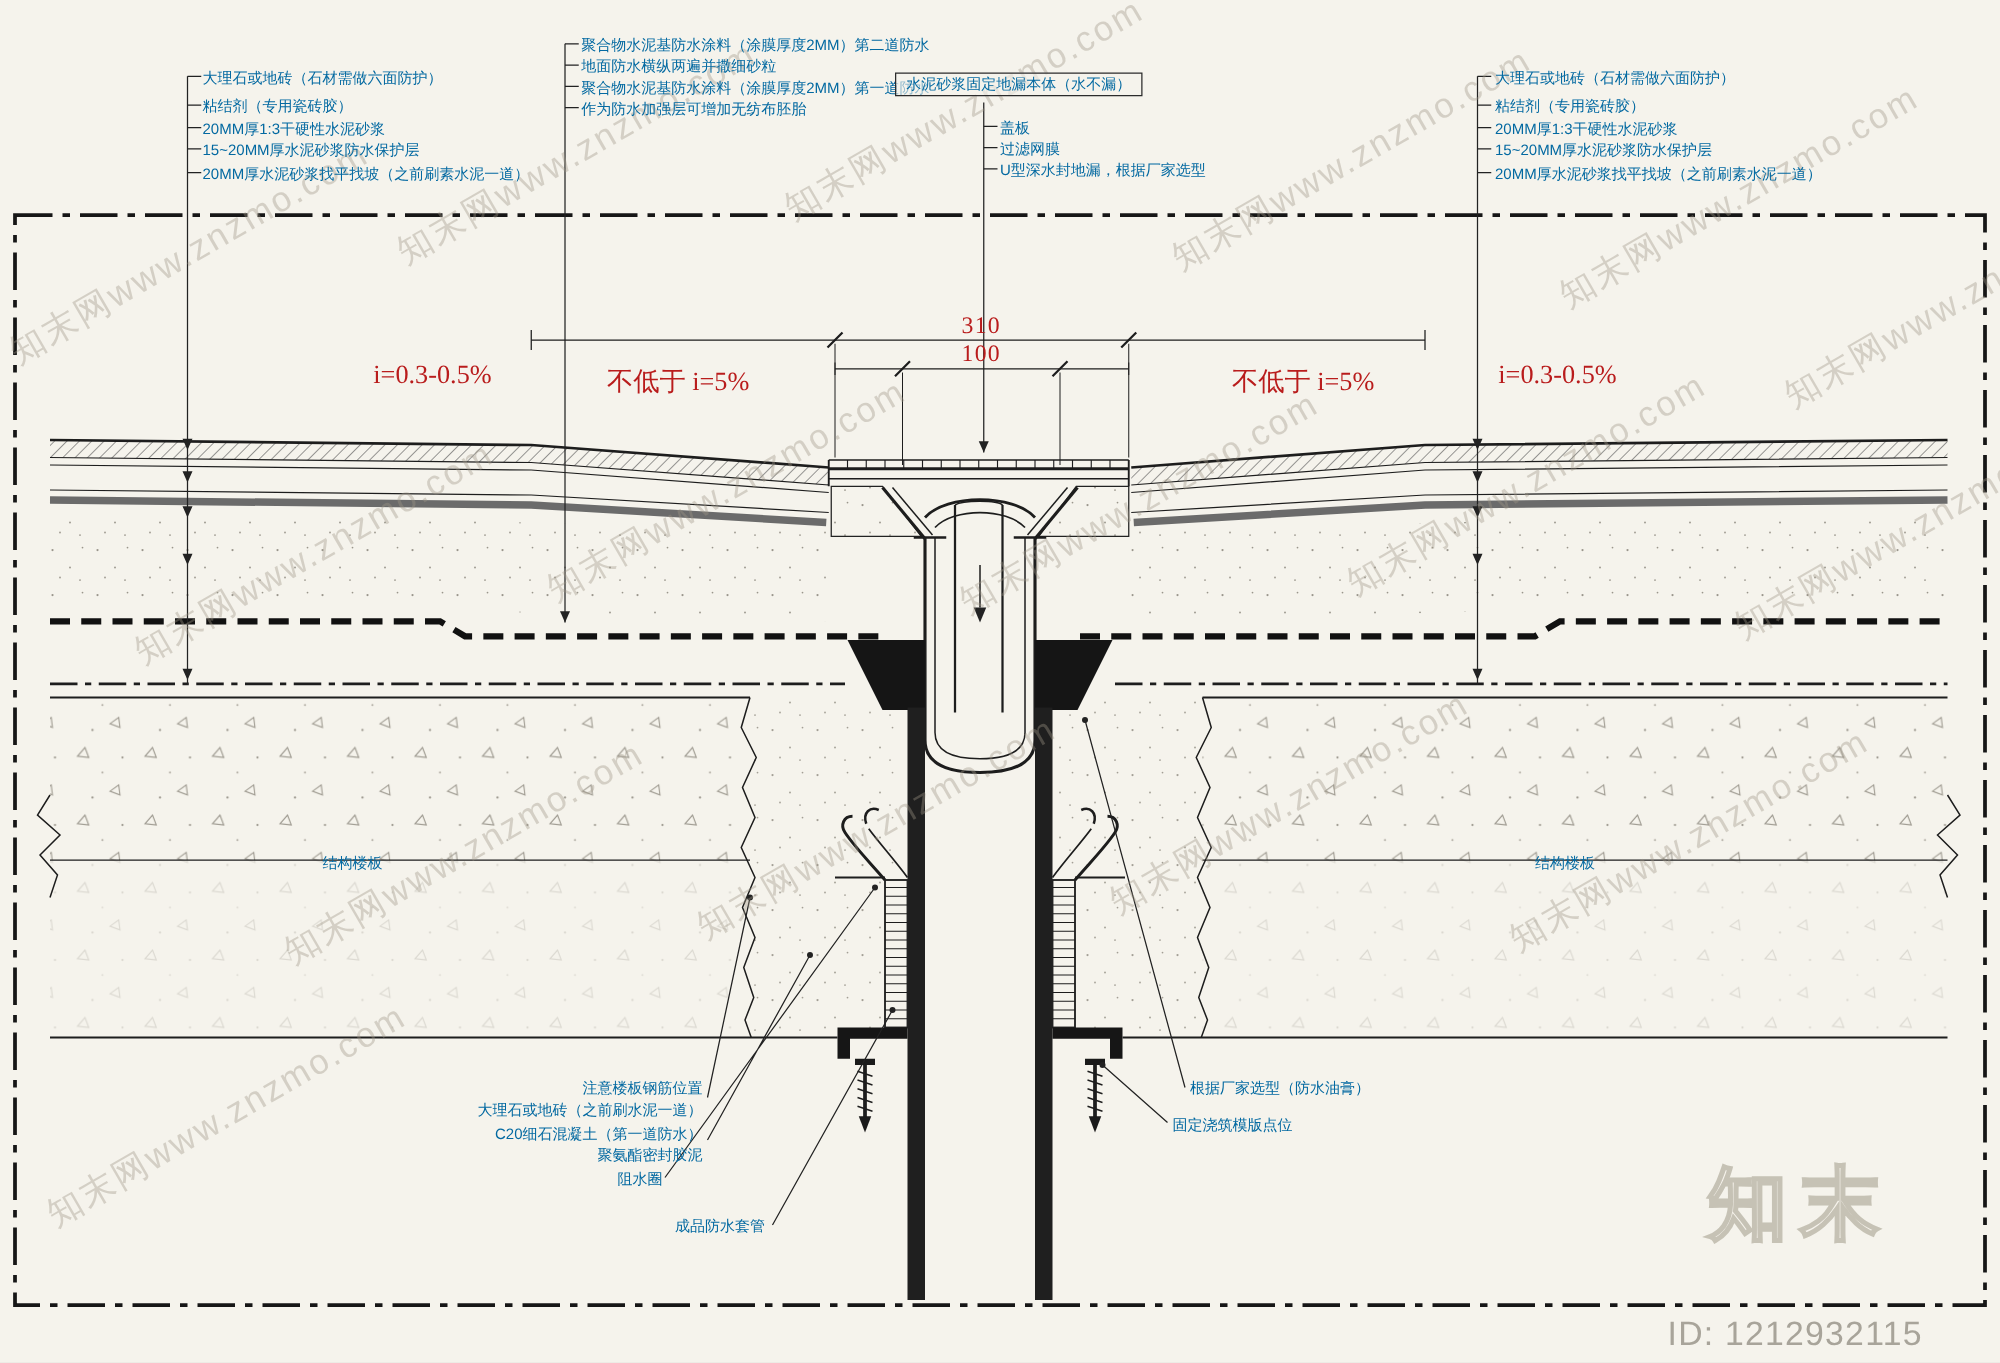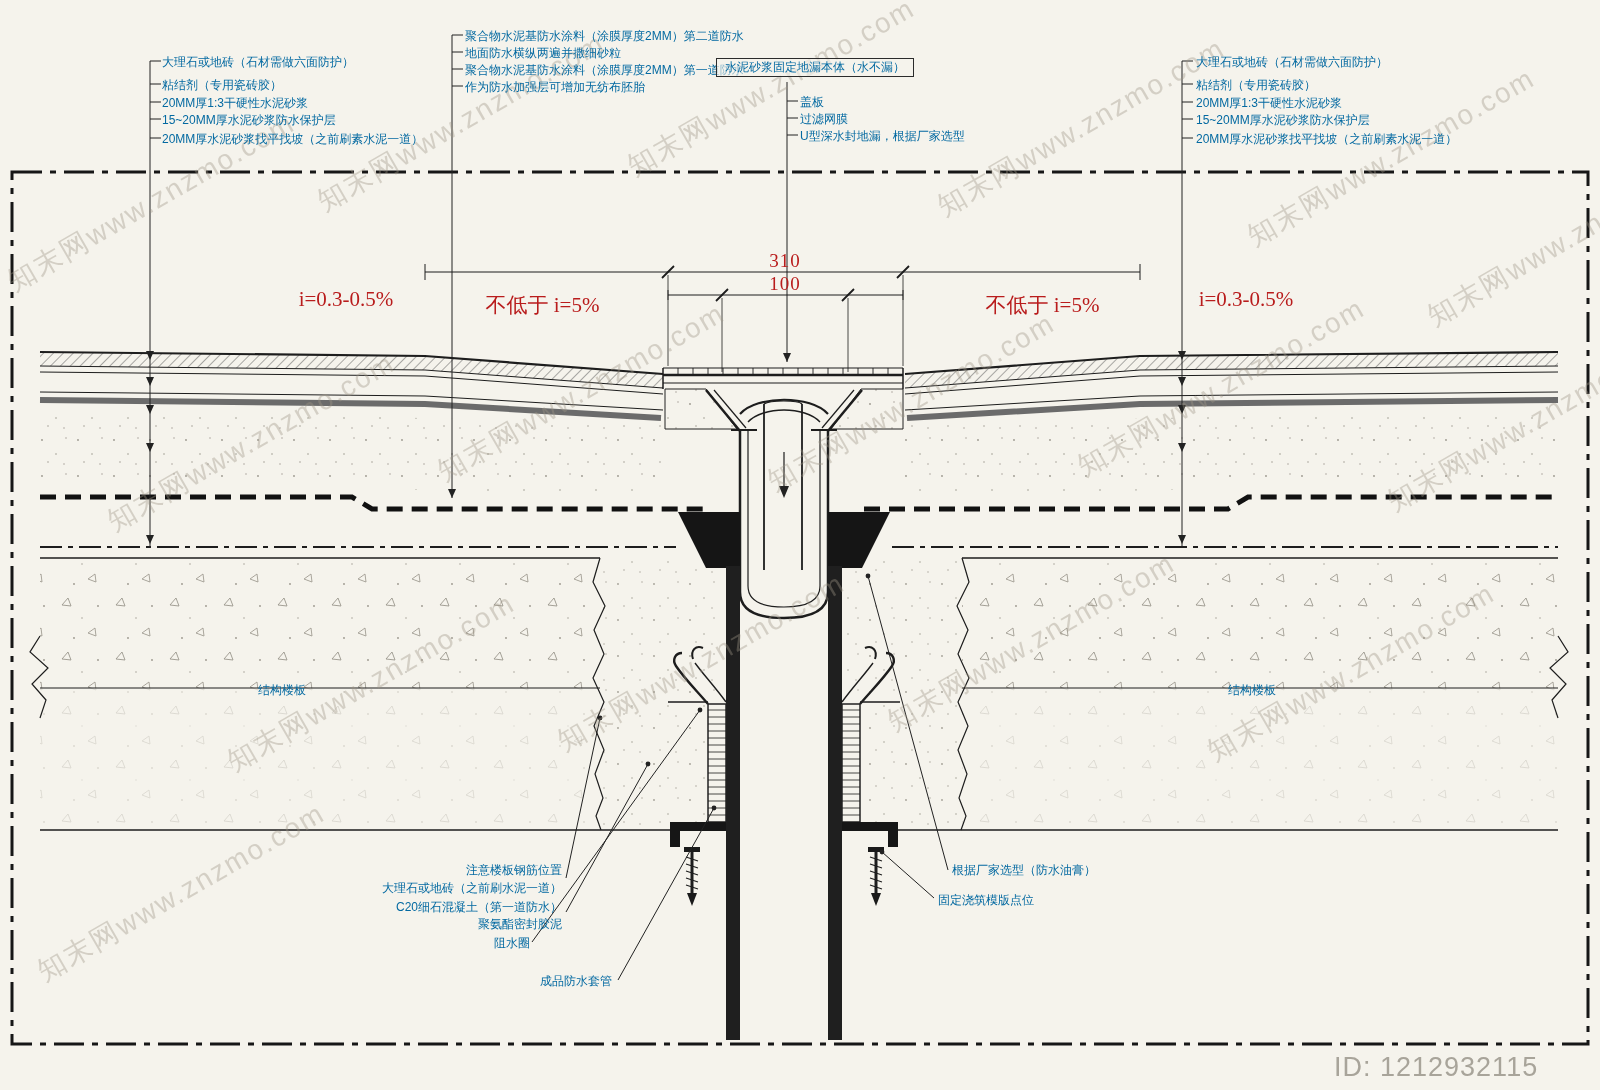--- a/index.html
+++ b/index.html
@@ -257,15 +257,16 @@
   <div class="lab" style="left:952px;top:863px">根据厂家选型（防水油膏）</div>
   <div class="lab" style="left:938px;top:893px">固定浇筑模版点位</div>
 
   <div class="dim" style="left:276px;top:287px;width:140px">i=0.3-0.5%</div>
   <div class="dim" style="left:460px;top:291px;width:165px">不低于 i=5%</div>
   <div class="dim num" style="left:757px;top:250px;width:56px">310</div>
   <div class="dim num" style="left:757px;top:273px;width:56px">100</div>
   <div class="dim" style="left:960px;top:291px;width:165px">不低于 i=5%</div>
   <div class="dim" style="left:1176px;top:287px;width:140px">i=0.3-0.5%</div>
 
+  <div class="logo">知末</div>
   <div class="brand-id">ID: 1212932115</div>
 
 </div>
 
 </body></html>

